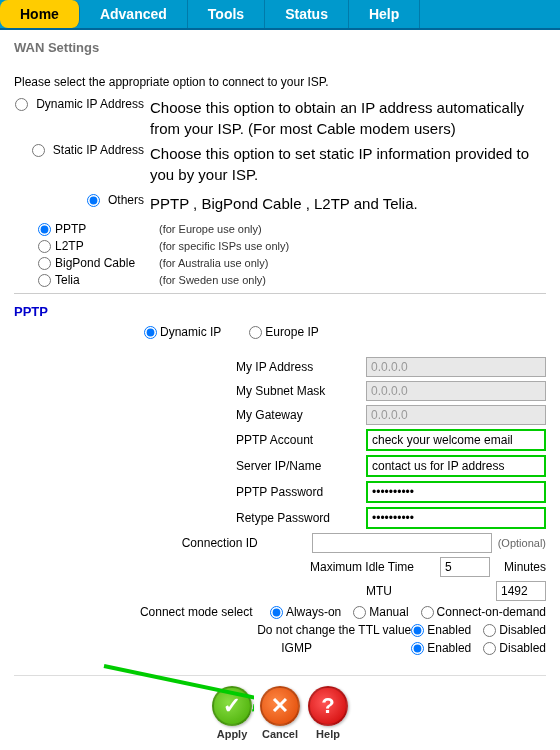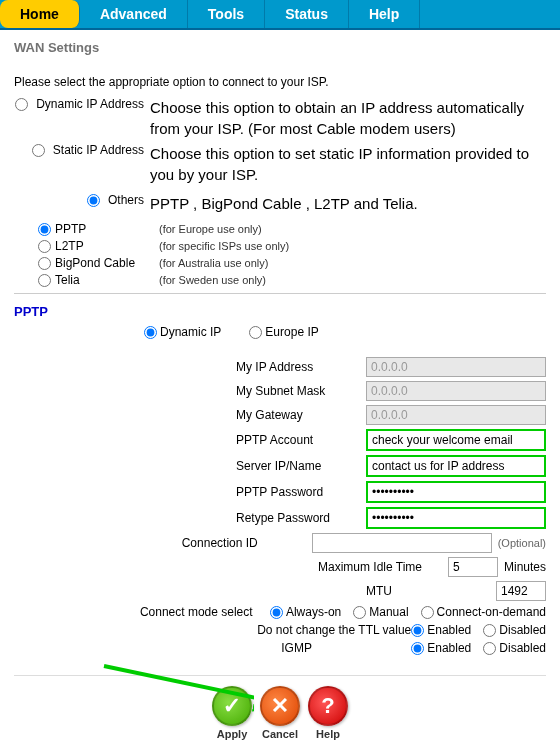--- a/index.html
+++ b/index.html
@@ -156,21 +156,21 @@
       background: #fff;
       color: #000;
       border: 1px solid #aaa;
     }
 
     .field-input.small {
       width: 50px;
     }
 
     .field-suffix {
-      margin-left: 6px;
+      margin-left: 14px;
       font-size: 12px;
     }
 
     .optional-text {
       margin-left: 6px;
       font-size: 11px;
       color: #666;
     }
 
     

